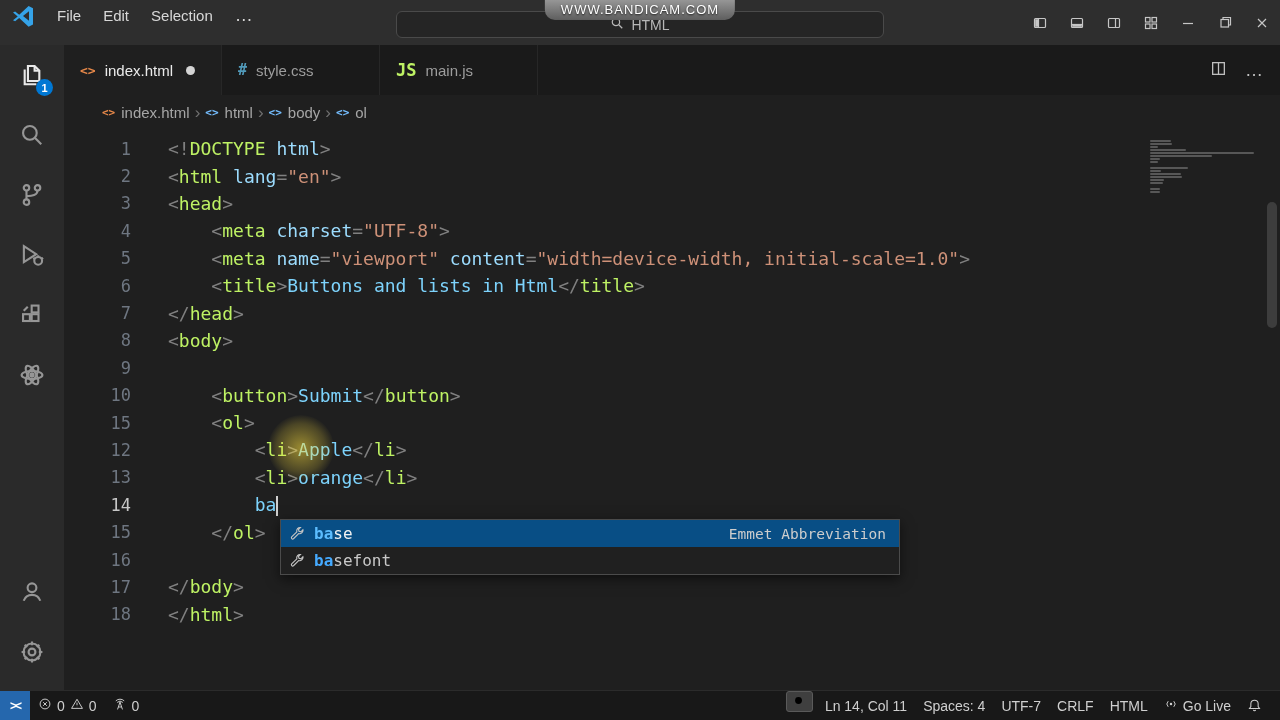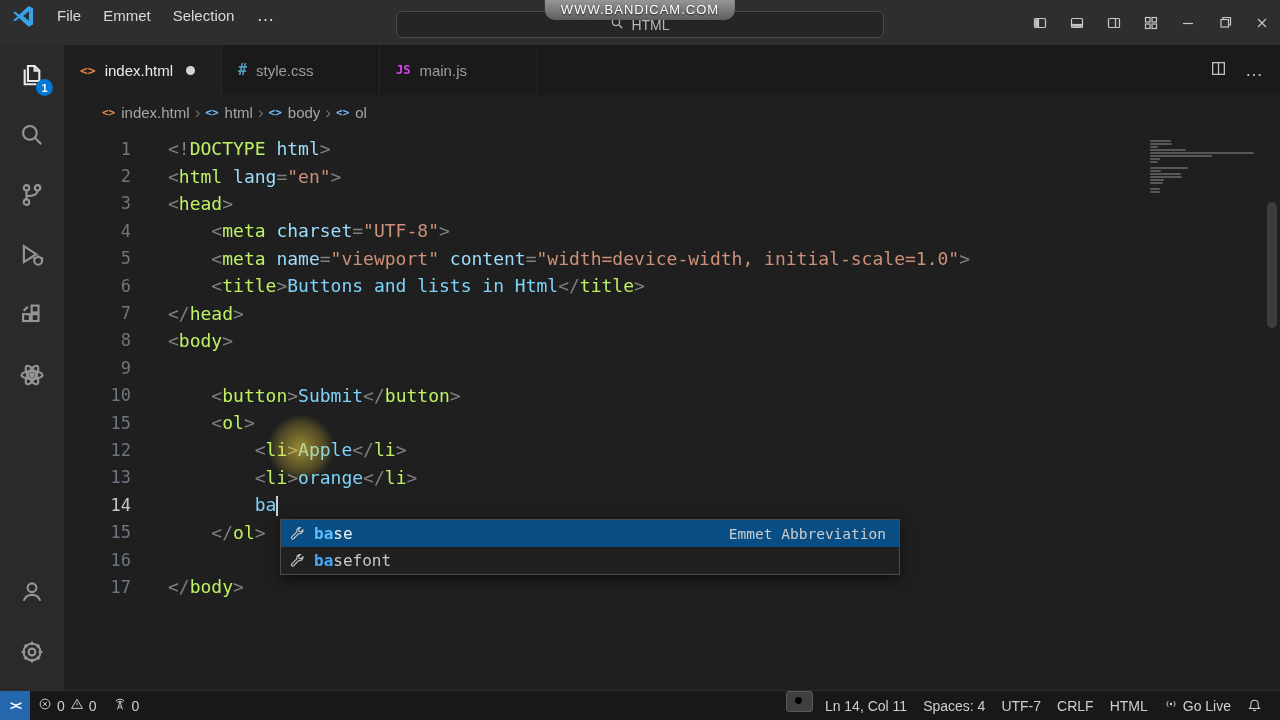--- a/index.html
+++ b/index.html
@@ -34,21 +34,21 @@
 
   .editor-col{flex:1;display:flex;flex-direction:column;min-width:0}
 
   
   .tabbar{flex:0 0 50px;background:#1a1a1a;display:flex;align-items:stretch}
   .tab{display:flex;align-items:center;gap:9px;padding:0 16px;font-size:15px;color:#9d9d9d;background:#1a1a1a;border-right:1px solid #272727;min-width:158px}
   .tab.active{background:#1f1f1f;color:#eaeaea}
   .ticon{font-family:"DejaVu Sans Mono",monospace;font-weight:bold;font-size:13px}
   .ticon.html{color:#e8894a}
   .ticon.css{color:#519aba;font-size:15px}
-  .ticon.js{color:#d946ef;font-size:12px}
+  .ticon.js{color:#bef264;font-size:17px}
   .dot{width:9px;height:9px;border-radius:50%;background:#d4d4d4;margin-left:4px}
   .tab-actions{margin-left:auto;display:flex;align-items:center;gap:18px;padding-right:16px;color:#c2c2c2}
   .tab-actions svg{stroke:currentColor;fill:none;stroke-width:1.2}
   .more-glyph{font-size:18px;letter-spacing:1px}
 
   
   .breadcrumbs{flex:0 0 35px;display:flex;align-items:center;padding-left:37px;font-size:15px;color:#a6a6a6;background:#1f1f1f}
   .crumb{display:flex;align-items:center;gap:6px;padding:2px 1px}
   .crumb-icon{font-family:"DejaVu Sans Mono",monospace;font-weight:bold;font-size:11px}
   .crumb-icon.file{color:#e8894a}
@@ -101,21 +101,21 @@
 <div class="window">
 
   <header class="titlebar">
     <div class="tb-left">
       <span class="logo">
         <svg width="24" height="24" viewBox="0 0 24 24">
             <path fill="#35a3e8" d="M17.6 2.1 8.2 10.7 4.1 7.5 2 8.5l4.7 3.9L2 16.3l2.1 1 4.1-3.2 9.4 8.6 4.4-2.1V4.2l-4.4-2.1zm.4 5.1v9.6l-6-4.8 6-4.8z"></path>
           </svg>
       </span>
       <span class="menu-item">File</span>
-      <span class="menu-item">Emmet</span>
+      <span class="menu-item">Edit</span>
       <span class="menu-item">Selection</span>
       <span class="menu-item more-glyph">…</span>
     </div>
 
     <div class="tb-center">
       <div class="command-center">
         <span>
           <svg width="14" height="14" viewBox="0 0 16 16" stroke="#b8b8b8" fill="none" stroke-width="1.4">
               <circle cx="6.8" cy="6.8" r="4.2"></circle>
               <path d="M10 10l4 4"></path>
@@ -298,20 +298,21 @@
             <div class="code-line"><span class="ln">8</span><span class="code-text"><span class="tk-p">&lt;</span><span class="tk-t">body</span><span class="tk-p">&gt;</span></span></div>
             <div class="code-line"><span class="ln">9</span><span class="code-text"></span></div>
             <div class="code-line"><span class="ln">10</span><span class="code-text"><span class="tk-x">    </span><span class="tk-p">&lt;</span><span class="tk-t">button</span><span class="tk-p">&gt;</span><span class="tk-x">Submit</span><span class="tk-p">&lt;/</span><span class="tk-t">button</span><span class="tk-p">&gt;</span></span></div>
             <div class="code-line"><span class="ln">15</span><span class="code-text"><span class="tk-x">    </span><span class="tk-p">&lt;</span><span class="tk-t">ol</span><span class="tk-p">&gt;</span></span></div>
             <div class="code-line"><span class="ln">12</span><span class="code-text"><span class="tk-x">        </span><span class="tk-p">&lt;</span><span class="tk-t">li</span><span class="tk-p">&gt;</span><span class="tk-x">Apple</span><span class="tk-p">&lt;/</span><span class="tk-t">li</span><span class="tk-p">&gt;</span></span></div>
             <div class="code-line"><span class="ln">13</span><span class="code-text"><span class="tk-x">        </span><span class="tk-p">&lt;</span><span class="tk-t">li</span><span class="tk-p">&gt;</span><span class="tk-x">orange</span><span class="tk-p">&lt;/</span><span class="tk-t">li</span><span class="tk-p">&gt;</span></span></div>
             <div class="code-line"><span class="ln ln-active">14</span><span class="code-text"><span class="tk-x">        ba</span><span class="cursor"></span></span></div>
             <div class="code-line"><span class="ln">15</span><span class="code-text"><span class="tk-x">    </span><span class="tk-p">&lt;/</span><span class="tk-t">ol</span><span class="tk-p">&gt;</span></span></div>
             <div class="code-line"><span class="ln">16</span><span class="code-text"></span></div>
             <div class="code-line"><span class="ln">17</span><span class="code-text"><span class="tk-p">&lt;/</span><span class="tk-t">body</span><span class="tk-p">&gt;</span></span></div>
+            <div class="code-line"><span class="ln">18</span><span class="code-text"><span class="tk-p">&lt;/</span><span class="tk-t">html</span><span class="tk-p">&gt;</span></span></div>
           </div>
         <div class="minimap" id="minimap">
             <div class="mm-line" style="width: 21px;"></div>
             <div class="mm-line" style="width: 22px;"></div>
             <div class="mm-line" style="width: 8px;"></div>
             <div class="mm-line" style="width: 36px;"></div>
             <div class="mm-line" style="width: 104px;"></div>
             <div class="mm-line" style="width: 62px;"></div>
             <div class="mm-line" style="width: 10px;"></div>
             <div class="mm-line" style="width: 8px;"></div>

